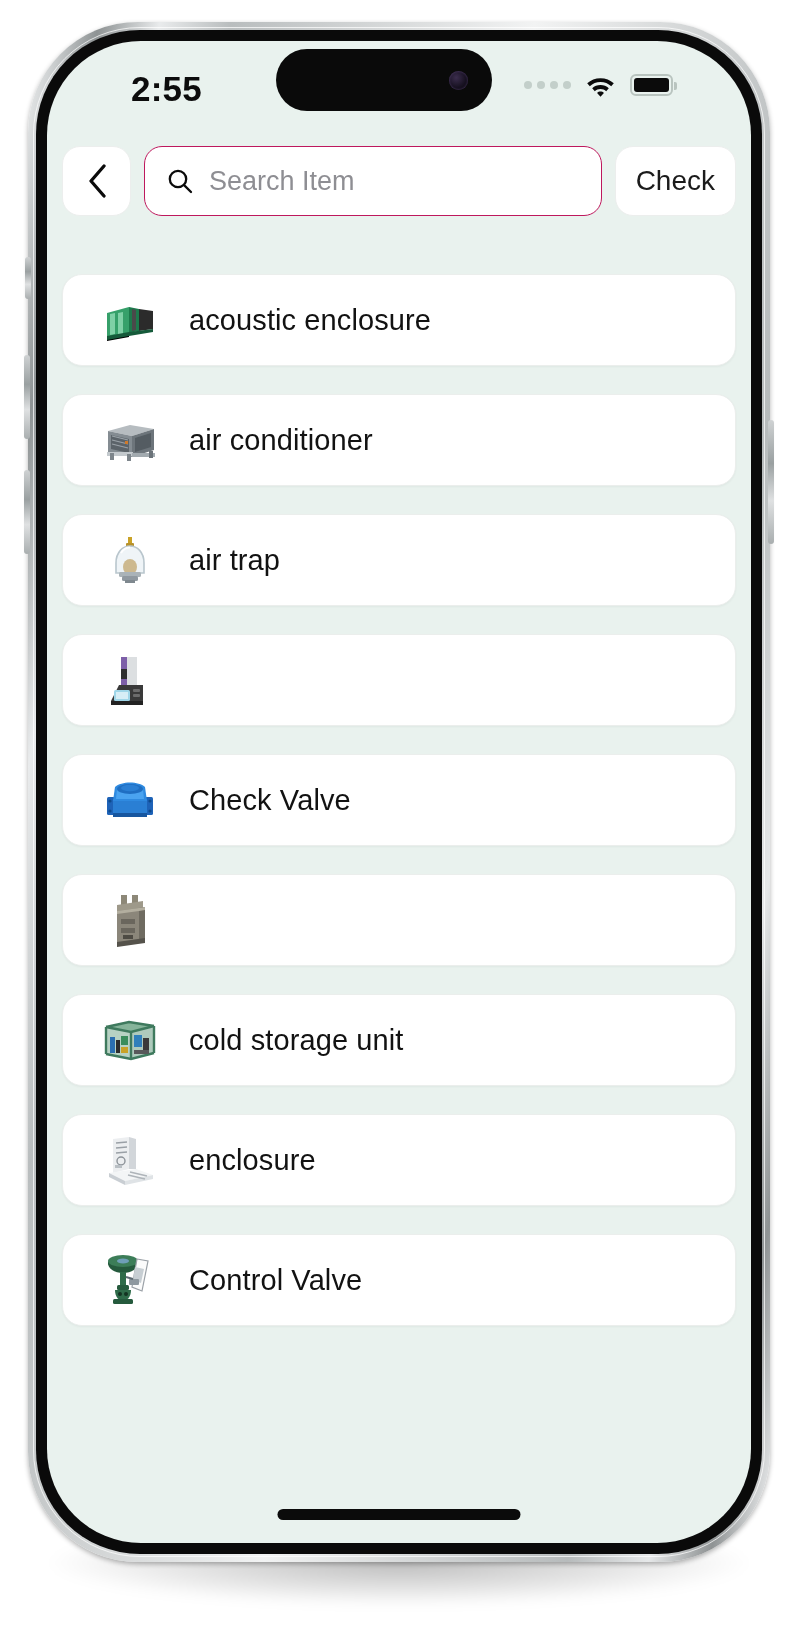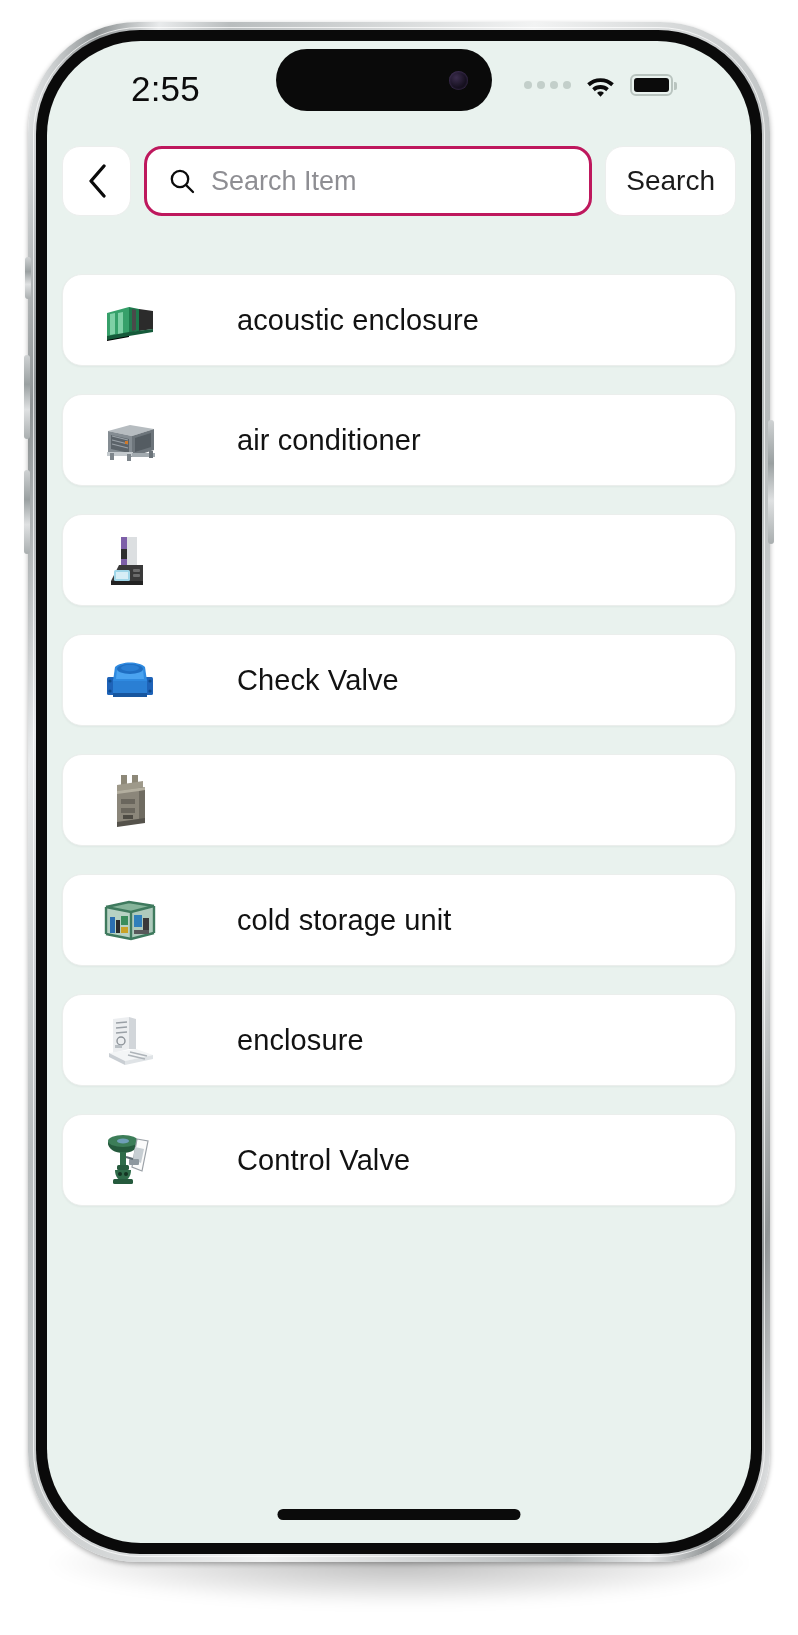--- a/index.html
+++ b/index.html
@@ -106,21 +106,21 @@
     position: absolute;
     left: 0; top: 0;
     width: 704px;
     height: 92px;
   }
   .sb-time {
     position: absolute;
     left: 84px;
     top: 28px;
     font-size: 35px;
-    font-weight: normal;
+    font-weight: bold;
     color: #0c0c0c;
     letter-spacing: 0.2px;
   }
   .dynamic-island {
     position: absolute;
     left: 229px;
     top: 8px;
     width: 216px;
     height: 62px;
     border-radius: 34px;
@@ -199,21 +199,21 @@
     flex: 0 0 auto;
     cursor: pointer;
   }
   .chev { width: 22px; height: 34px; display: block; }
 
   .searchbox {
     flex: 1 1 auto;
     height: 70px;
     border-radius: 18px;
     background: #ffffff;
-    border: 3px solid #be185d;
+    border: 1px solid #be185d;
     display: flex;
     align-items: center;
     padding: 0 22px;
     gap: 16px;
     min-width: 0;
     cursor: text;
   }
   .mag { width: 26px; height: 26px; flex: 0 0 auto; display:block; }
   .search-input {
     border: none;
@@ -256,21 +256,20 @@
     height: 92px;
     border-radius: 20px;
     background: #ffffff;
     border: 1px solid #ebeeec;
     box-shadow: 0 1px 2px rgba(40,60,50,0.05);
     display: flex;
     align-items: center;
     margin-bottom: 28px;
     padding-left: 36px;
     cursor: pointer;
-    gap: 48px;
   }
   .row-icon {
     width: 62px;
     height: 62px;
     flex: 0 0 auto;
     display: flex;
     align-items: center;
     justify-content: center;
   }
   .row-icon svg { display: block; width: 62px; height: 62px; }
@@ -346,21 +345,21 @@
       </div>
 
       <div class="searchbox">
         <svg class="mag" viewBox="0 0 26 26">
           <circle cx="11" cy="11" r="8.2" fill="none" stroke="#0b0b0b" stroke-width="2.3"></circle>
           <path d="M17.1 17.1 L24 24" stroke="#0b0b0b" stroke-width="2.3" stroke-linecap="round"></path>
         </svg>
         <input class="search-input" type="text" placeholder="Search Item" style="">
       </div>
 
-      <div class="remove-btn">Search</div>
+      <div class="remove-btn">Check</div>
     </div>
 
     <div class="list">
 
       <div class="row">
         <span class="row-icon">
           <svg viewBox="0 0 62 62">
             <path d="M8 24 L30 18 L30 44 L8 48 Z" fill="#36a06a"></path>
             <path d="M30 18 L40 20 L40 42 L30 44 Z" fill="#1d7a4c"></path>
             <path d="M40 20 L54 22 L54 40 L40 42 Z" fill="#2b2b2b"></path>
@@ -390,20 +389,35 @@
             <rect x="33" y="44" width="23" height="4" fill="#a2aaaf"></rect>
             <rect x="11" y="44" width="4" height="7" fill="#7d858b"></rect>
             <rect x="28" y="45" width="4" height="7" fill="#7d858b"></rect>
             <rect x="50" y="42" width="4" height="7" fill="#6b7379"></rect>
             <rect x="26" y="32" width="3" height="3" fill="#d07a2a"></rect>
           </svg>
         </span>
         <span class="row-label">air conditioner</span>
       </div>
 
+      <div class="row">
+        <span class="row-icon">
+          <svg viewBox="0 0 62 62">
+            <rect x="29" y="8" width="4" height="9" fill="#c9a227"></rect>
+            <rect x="27" y="14" width="8" height="4" rx="1" fill="#b8912a"></rect>
+            <path d="M17 34 C17 23 24 17 31 17 C38 17 45 23 45 34 L45 44 L17 44 Z" fill="#eef3f6" fill-opacity="0.92" stroke="#b9c6cd" stroke-width="1.6"></path>
+            <ellipse cx="31" cy="38" rx="7" ry="8" fill="#cdb98f"></ellipse>
+            <rect x="20" y="43" width="22" height="5" rx="1.5" fill="#aab3b8"></rect>
+            <rect x="23" y="47" width="16" height="5" rx="1.5" fill="#9099a0"></rect>
+            <rect x="26" y="51" width="10" height="3" fill="#7f888f"></rect>
+            <path d="M22 24 C24 20 28 18 31 18.5" stroke="#ffffff" stroke-width="2" fill="none" opacity="0.9"></path>
+          </svg>
+        </span>
+        <span class="row-label">air trap</span>
+      </div>
 
       <div class="row">
         <span class="row-icon">
           <svg viewBox="0 0 62 62">
             <rect x="22" y="8" width="16" height="30" fill="#c8ccce"></rect>
             <rect x="22" y="8" width="6" height="30" fill="#7d5fa8"></rect>
             <rect x="22" y="20" width="6" height="10" fill="#2e2e2e"></rect>
             <rect x="28" y="8" width="10" height="30" fill="#dcdfe1"></rect>
             <path d="M12 52 L20 36 L44 36 L44 52 Z" fill="#3a3a3a"></path>
             <path d="M12 52 L44 52 L44 56 L12 56 Z" fill="#222222"></path>

